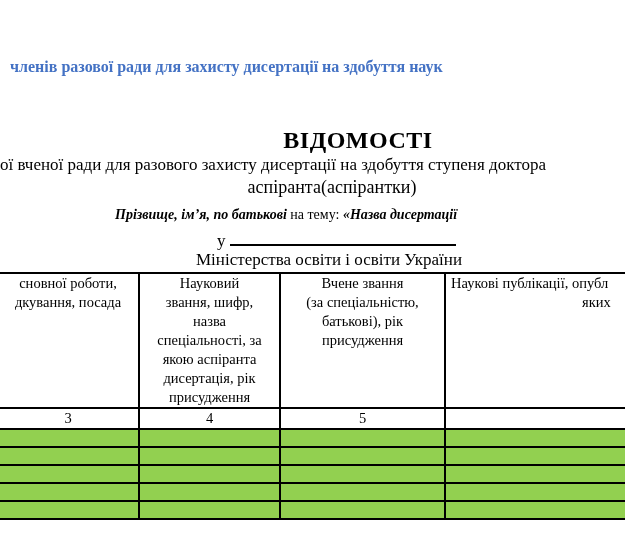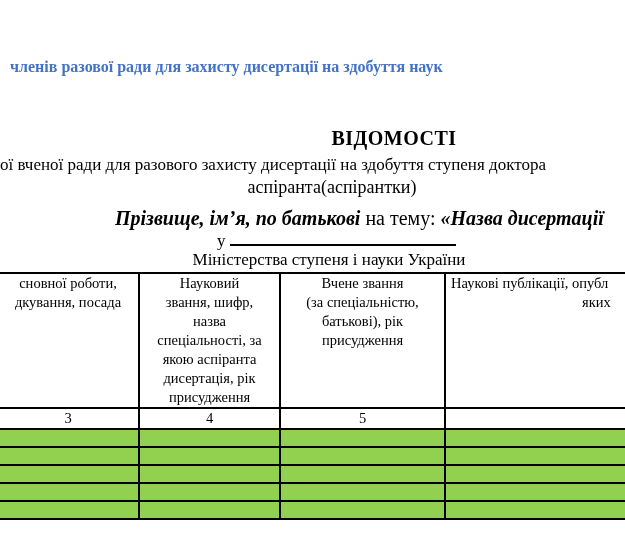--- a/index.html
+++ b/index.html
@@ -6,25 +6,25 @@
   body{
     width:625px;height:538px;overflow:hidden;background:#ffffff;
     font-family:"Liberation Serif", serif;color:#000;position:relative;
   }
   .abs{position:absolute;white-space:nowrap;}
   .center{transform:translateX(-50%);}
   .blue-heading{
     top:58px;left:10px;font-size:16px;font-weight:bold;color:#4472C4;
   }
   .vidomosti{
-    top:127px;left:358px;font-size:20px;font-weight:bold;letter-spacing:.5px;margin-left:36px;
+    top:127px;left:358px;font-size:24px;font-weight:bold;letter-spacing:.5px;
   }
   .subtitle{top:155px;left:0;font-size:17px;text-align:center;}
   .aspirant{top:177px;left:332px;font-size:18px;}
-  .nameline{top:207px;left:115px;font-size:20px;}
+  .nameline{top:207px;left:115px;font-size:14px;}
   .bi{font-weight:bold;font-style:italic;}
   .u-line{top:229px;left:217px;font-size:17px;}
   .blank{
     display:inline-block;width:226px;height:15px;
     border-bottom:2px solid #000;
   }
   .ministry{top:250px;left:329px;font-size:17px;}
 
   table.members{
     position:absolute;top:272px;left:-4px;
@@ -52,21 +52,21 @@
 <div class="abs vidomosti center">ВІДОМОСТІ</div>
 
 <div class="abs subtitle">ої вченої ради для разового захисту дисертації на здобуття ступеня доктора</div>
 
 <div class="abs aspirant center">аспіранта(аспірантки)</div>
 
 <div class="abs nameline"><span class="bi">Прізвище, ім’я, по батькові</span><span> на тему: </span><span class="bi">«Назва дисертації</span></div>
 
 <div class="abs u-line"><span>у </span><span class="blank"></span></div>
 
-<div class="abs ministry center">Міністерства ступеня і науки України</div>
+<div class="abs ministry center">Міністерства освіти і освіти України</div>
 
 <table class="members">
   <colgroup>
     <col style="width:142px">
       <col style="width:141px">
       <col style="width:165px">
       <col style="width:372px">
   </colgroup>
   <tbody>
       <tr class="hdr-row">

